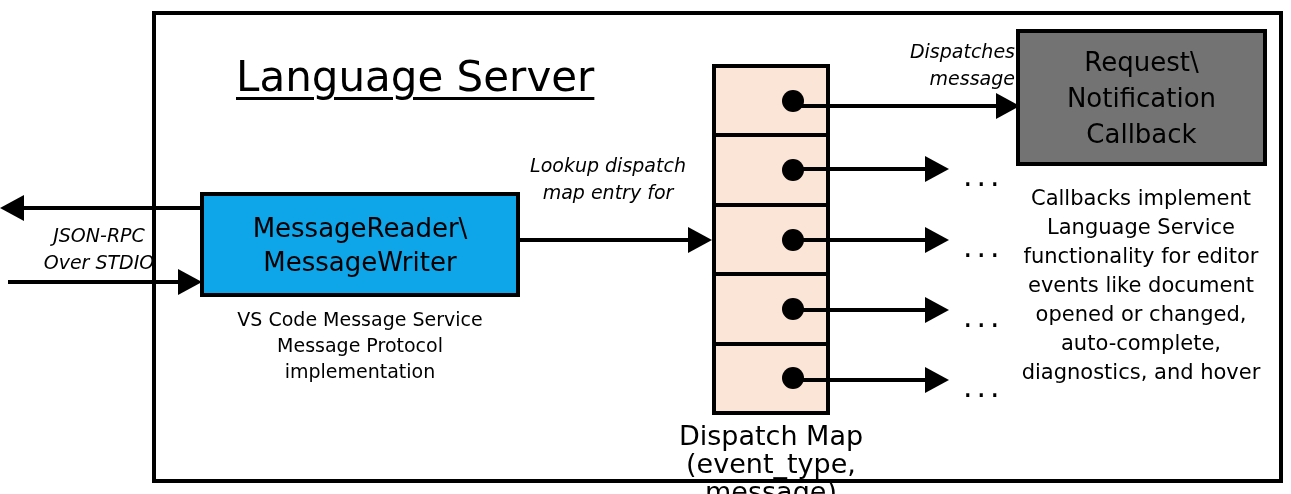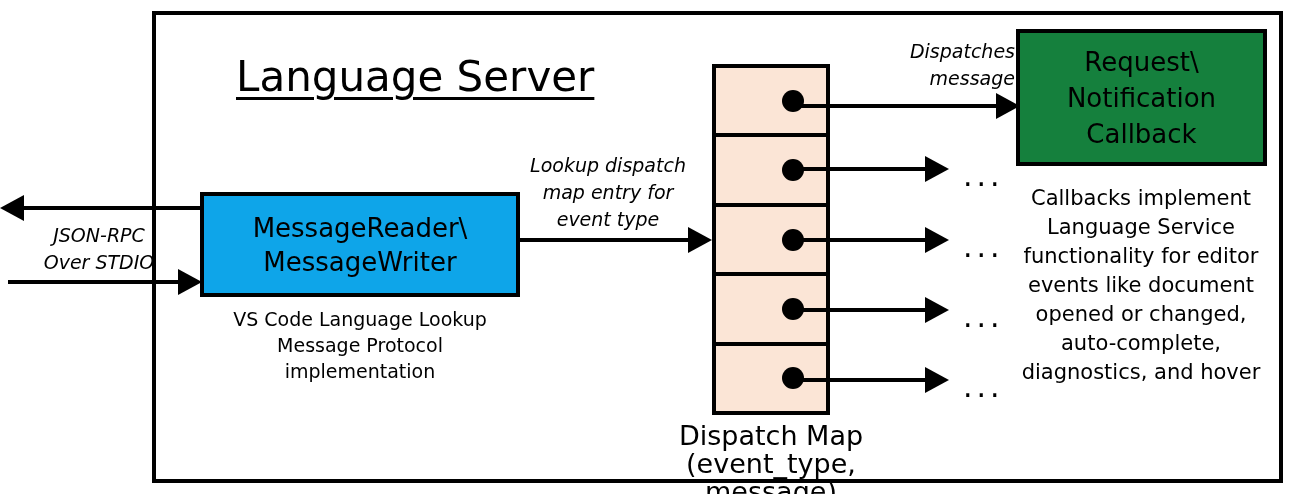--- a/index.html
+++ b/index.html
@@ -175,21 +175,21 @@
     font-style: italic;
     color: #000000;
   }
   
   #callback-box {
     position: absolute;
     left: 1016px;
     top: 29px;
     width: 251px;
     height: 137px;
-    background: #15803d;
+    background: #737373;
     border: 4px solid #000000;
     box-sizing: border-box;
     display: flex;
     flex-direction: column;
     align-items: center;
     justify-content: center;
   }
   #callback-box .line {
     font-size: 26px;
     line-height: 36px;
@@ -224,31 +224,30 @@
   <div id="jsonrpc-label">
     <div>JSON-RPC</div>
     <div>Over STDIO</div>
   </div>
 
   <div id="mrw-box">
     <div class="line">MessageReader\</div>
     <div class="line">MessageWriter</div>
   </div>
   <div id="mrw-caption">
-    <div>VS Code Language Lookup</div>
+    <div>VS Code Message Service</div>
     <div>Message Protocol implementation</div>
   </div>
 
   <div class="hline" style="left:520px; top:238px; width:170px;"></div>
   <div class="arrow-right" style="left:688px; top:227px;"></div>
 
   <div id="lookup-label">
     <div>Lookup dispatch</div>
     <div>map entry for</div>
-    <div>event type</div>
   </div>
 
   <div id="dispatch-map">
     <div class="map-row">
         <span class="map-dot"></span>
       </div>
     <div class="map-row">
         <span class="map-dot"></span>
       </div>
     <div class="map-row">

